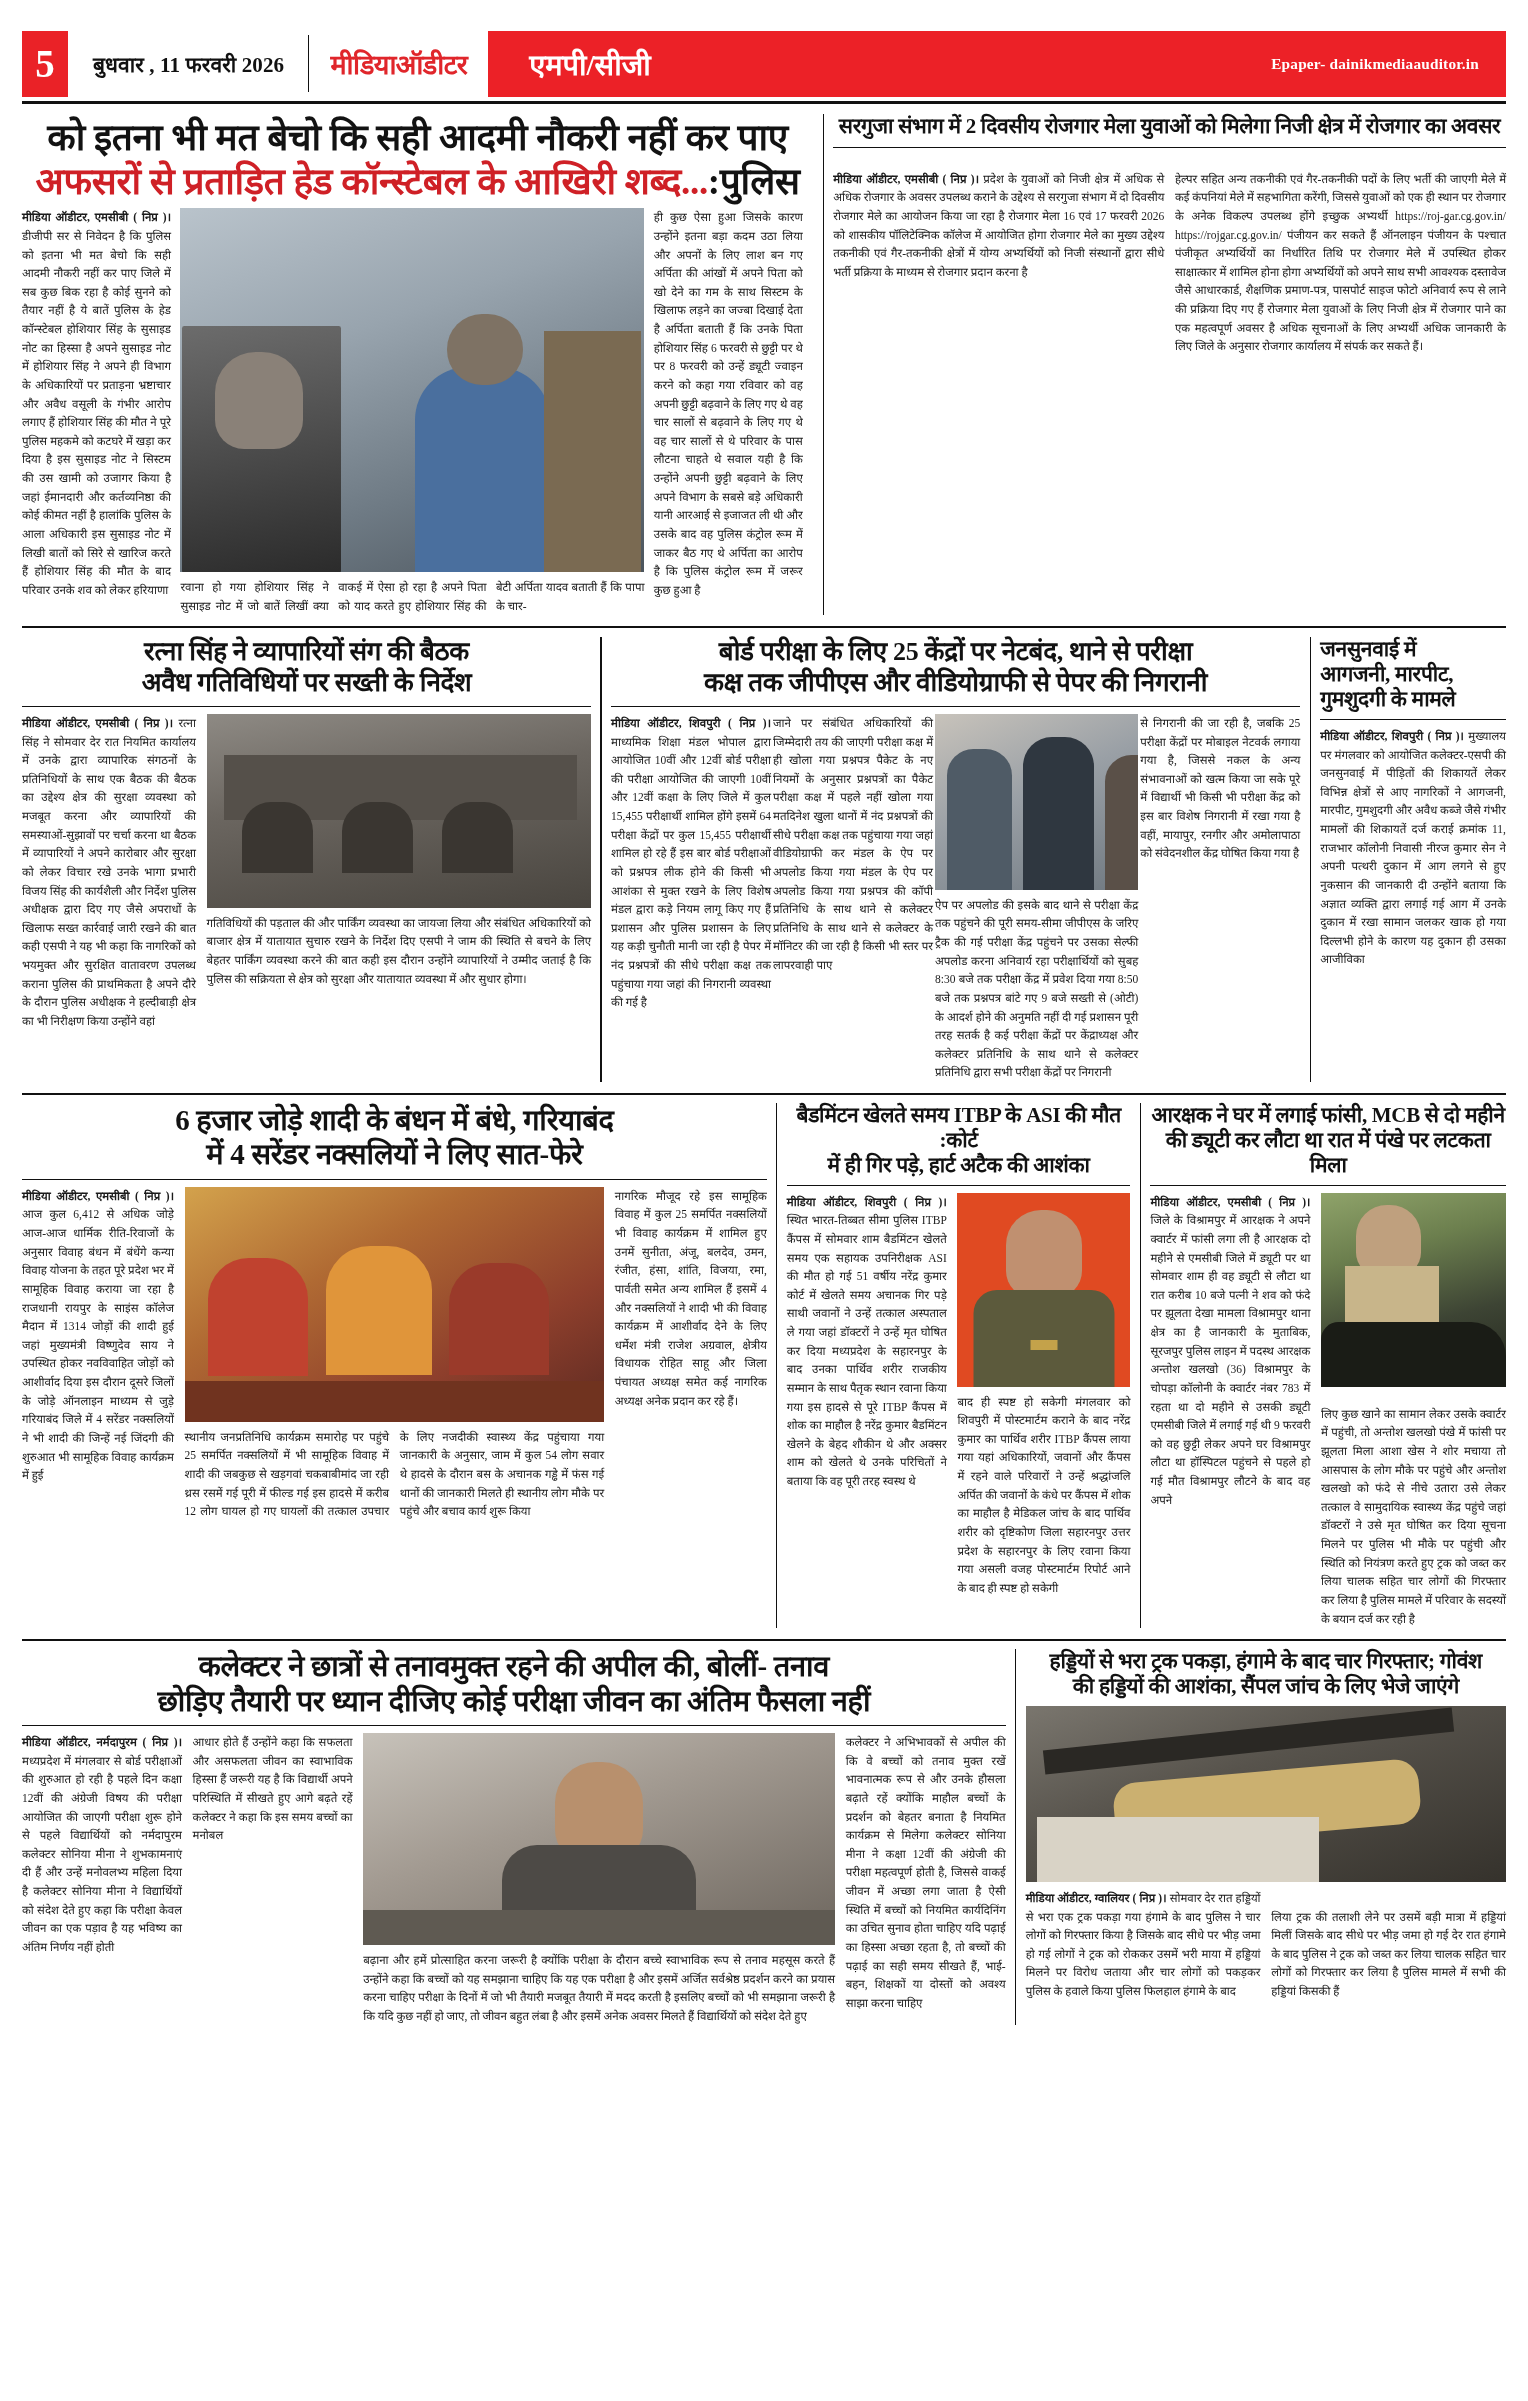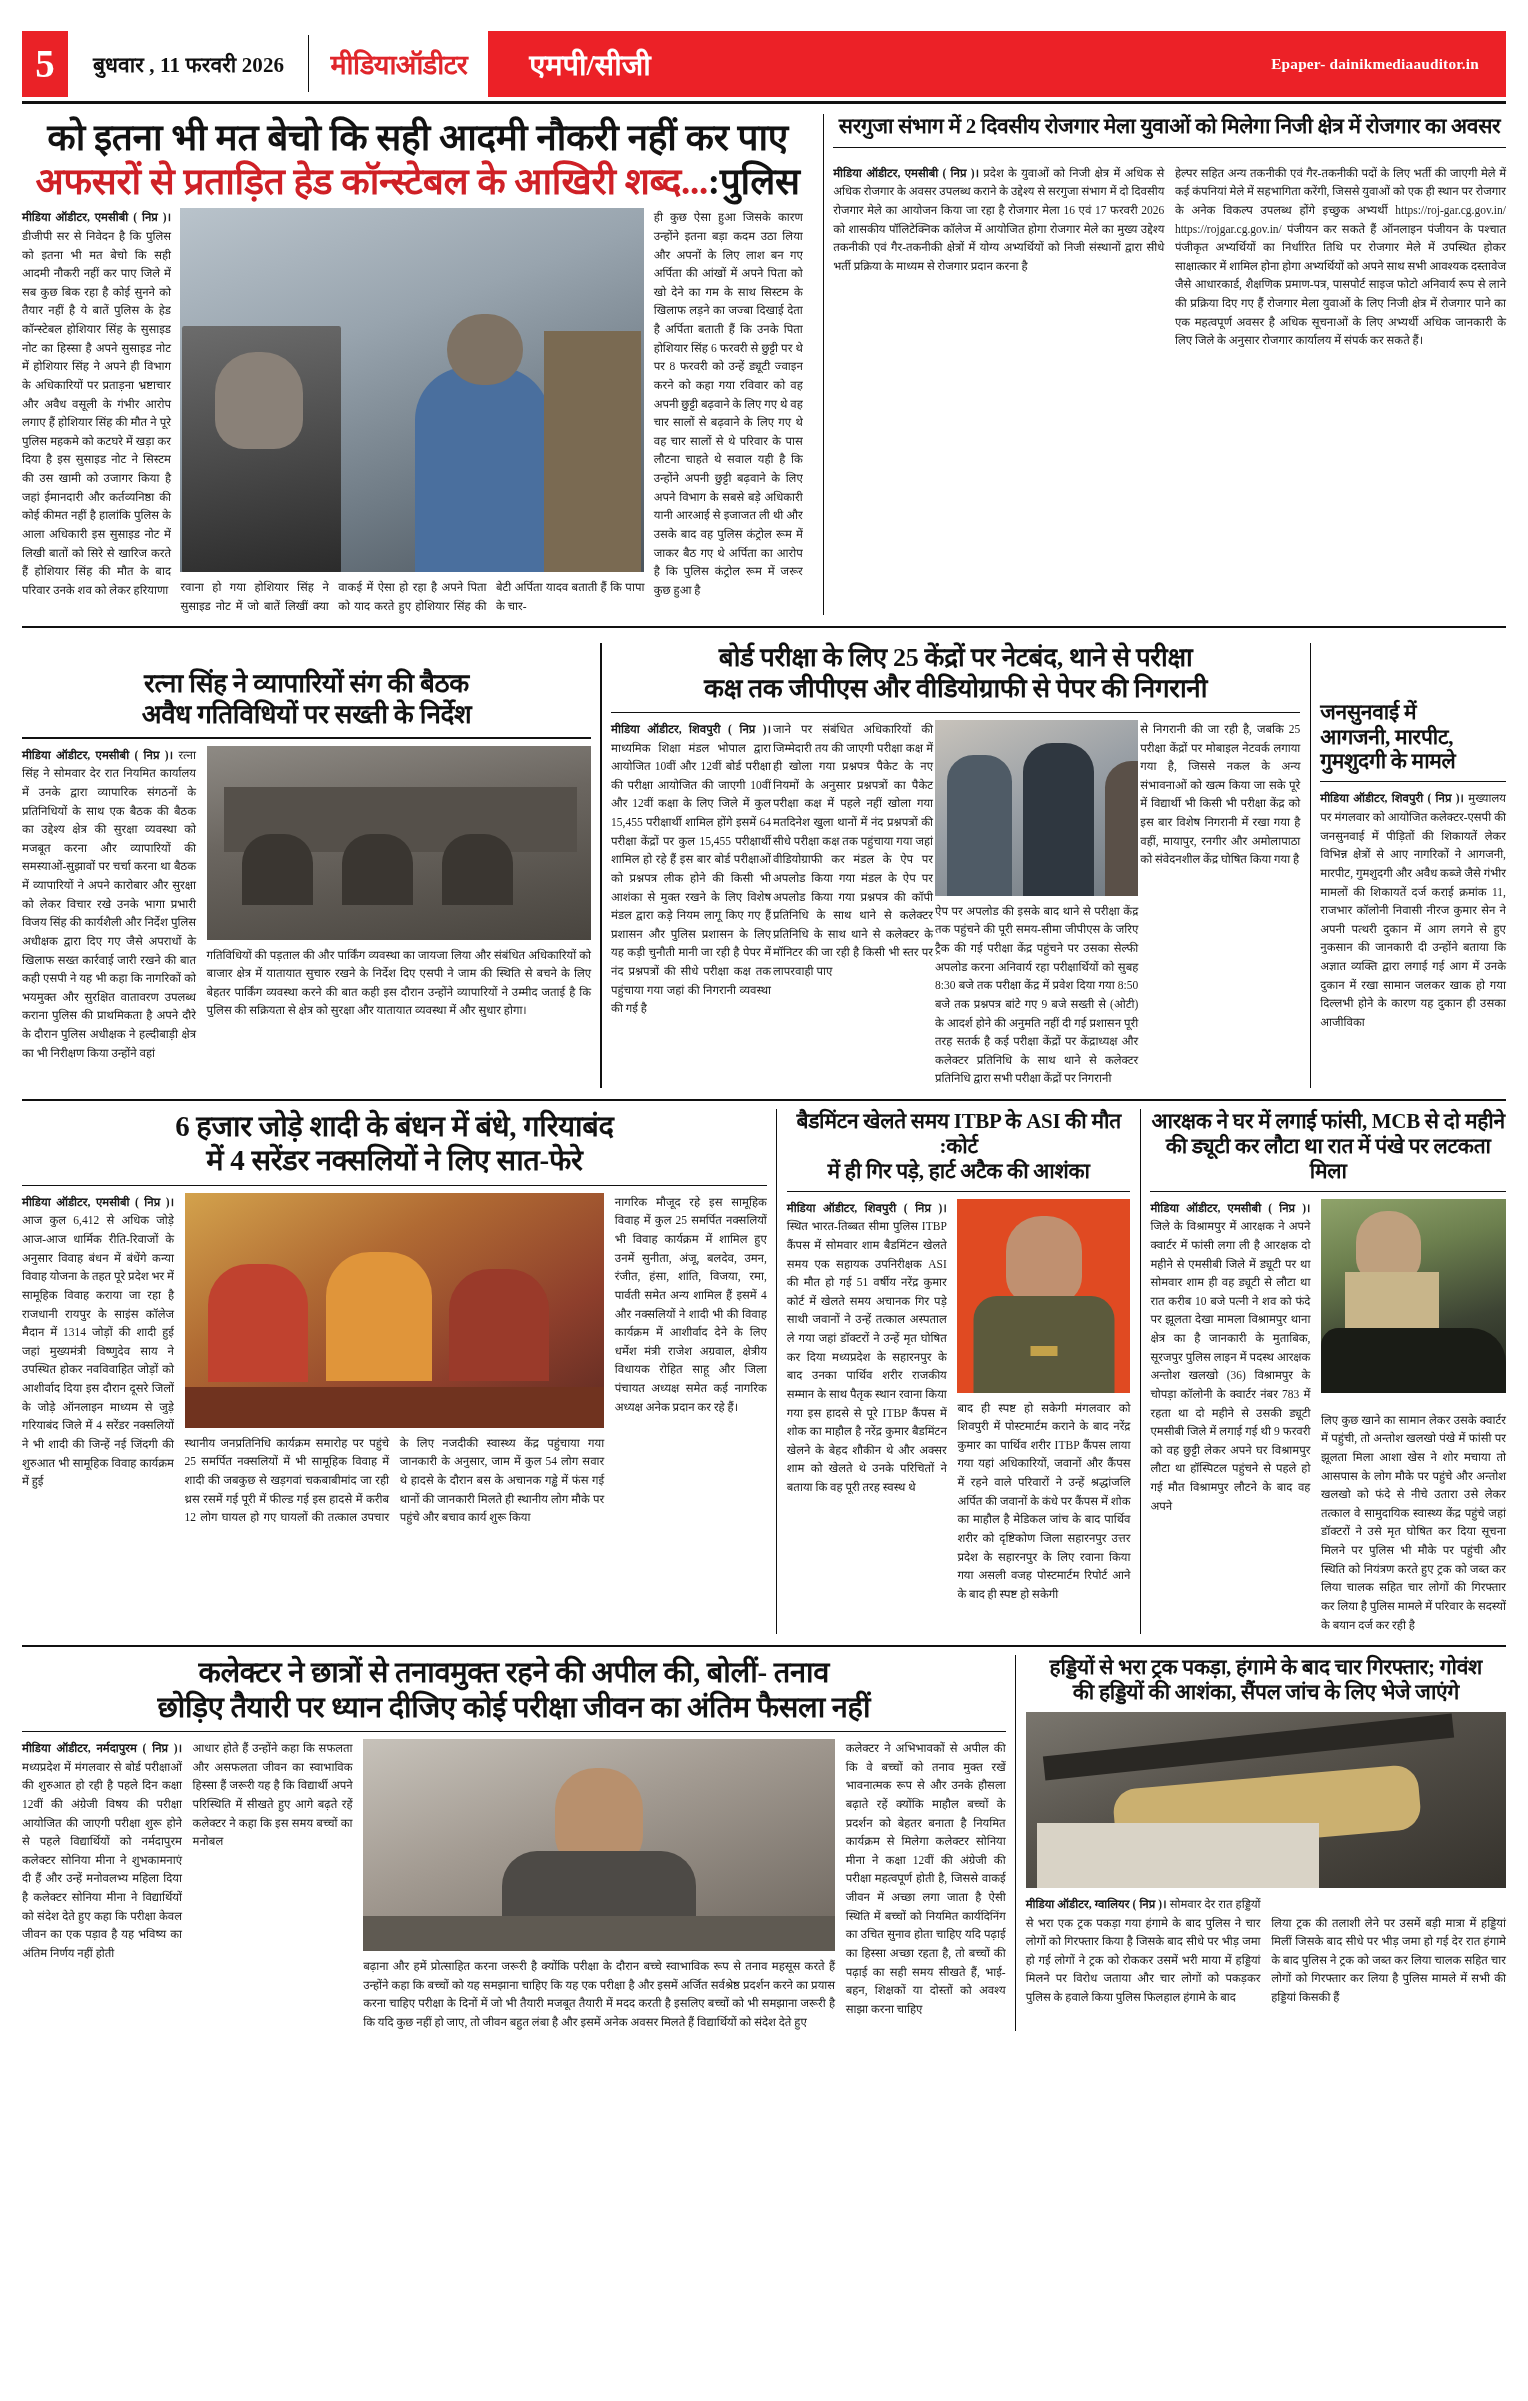--- a/index.html
+++ b/index.html
@@ -186,35 +186,35 @@
           <span>ही कुछ ऐसा हुआ जिसके कारण उन्होंने इतना बड़ा कदम उठा लिया और अपनों के लिए लाश बन गए अर्पिता की आंखों में अपने पिता को खो देने का गम के साथ सिस्टम के खिलाफ लड़ने का जज्बा दिखाई देता है अर्पिता बताती हैं कि उनके पिता होशियार सिंह 6 फरवरी से छुट्टी पर थे पर 8 फरवरी को उन्हें ड्यूटी ज्वाइन करने को कहा गया रविवार को वह अपनी छुट्टी बढ़वाने के लिए गए थे वह चार सालों से बढ़वाने के लिए गए थे वह चार सालों से थे परिवार के पास लौटना चाहते थे सवाल यही है कि उन्होंने अपनी छुट्टी बढ़वाने के लिए अपने विभाग के सबसे बड़े अधिकारी यानी आरआई से इजाजत ली थी और उसके बाद वह पुलिस कंट्रोल रूम में जाकर बैठ गए थे अर्पिता का आरोप है कि पुलिस कंट्रोल रूम में जरूर कुछ हुआ है</span>
         </div>
       </div>
     </div>
 
     <div class="vrule"></div>
 
     <div style="width:676px;">
       <div class="hl hl-md">सरगुजा संभाग में 2 दिवसीय रोजगार मेला युवाओं को मिलेगा निजी क्षेत्र में रोजगार का अवसर</div>
       <div class="rule-thin" style="margin-top:8.2px;"></div>
-      <div style="display:flex; gap:10.6px; margin-top:16px;">
+      <div style="display:flex; gap:10.6px; margin-top:22px;">
         <div class="body-col" style="flex:1;">
           <span class="byline">मीडिया ऑडीटर, एमसीबी ( निप्र )।</span>
           <span>प्रदेश के युवाओं को निजी क्षेत्र में अधिक से अधिक रोजगार के अवसर उपलब्ध कराने के उद्देश्य से सरगुजा संभाग में दो दिवसीय रोजगार मेले का आयोजन किया जा रहा है रोजगार मेला 16 एवं 17 फरवरी 2026 को शासकीय पॉलिटेक्निक कॉलेज में आयोजित होगा रोजगार मेले का मुख्य उद्देश्य तकनीकी एवं गैर-तकनीकी क्षेत्रों में योग्य अभ्यर्थियों को निजी संस्थानों द्वारा सीधे भर्ती प्रक्रिया के माध्यम से रोजगार प्रदान करना है</span>
         </div>
         <div class="body-col" style="flex:1;">
           <span>हेल्पर सहित अन्य तकनीकी एवं गैर-तकनीकी पदों के लिए भर्ती की जाएगी मेले में कई कंपनियां मेले में सहभागिता करेंगी, जिससे युवाओं को एक ही स्थान पर रोजगार के अनेक विकल्प उपलब्ध होंगे इच्छुक अभ्यर्थी https://roj-gar.cg.gov.in/ https://rojgar.cg.gov.in/ पंजीयन कर सकते हैं ऑनलाइन पंजीयन के पश्चात पंजीकृत अभ्यर्थियों का निर्धारित तिथि पर रोजगार मेले में उपस्थित होकर साक्षात्कार में शामिल होना होगा अभ्यर्थियों को अपने साथ सभी आवश्यक दस्तावेज जैसे आधारकार्ड, शैक्षणिक प्रमाण-पत्र, पासपोर्ट साइज फोटो अनिवार्य रूप से लाने की प्रक्रिया दिए गए हैं रोजगार मेला युवाओं के लिए निजी क्षेत्र में रोजगार पाने का एक महत्वपूर्ण अवसर है अधिक सूचनाओं के लिए अभ्यर्थी अधिक जानकारी के लिए जिले के अनुसार रोजगार कार्यालय में संपर्क कर सकते हैं।</span>
         </div>
       </div>
     </div>
   </div>
 
   <div class="sec-sep" style="margin-top:10.6px;"></div>
 
-  <div style="display:flex; gap:9.4px; margin-top:15px;align-items:center;">
+  <div style="display:flex; gap:9.4px; margin-top:9px;">
 
     <div style="width:573px;">
       <div class="hl hl-lg">रत्ना सिंह ने व्यापारियों संग की बैठक</div>
       <div class="hl hl-lg">अवैध गतिविधियों पर सख्ती के निर्देश</div>
       <div class="rule-thin" style="margin-top:7px;"></div>
       <div style="display:flex; gap:10.6px; margin-top:7px;">
         <div class="body-col" style="width:174px;">
           <span class="byline">मीडिया ऑडीटर, एमसीबी ( निप्र )।</span>
           <span>रत्ना सिंह ने सोमवार देर रात नियमित कार्यालय में उनके द्वारा व्यापारिक संगठनों के प्रतिनिधियों के साथ एक बैठक की बैठक का उद्देश्य क्षेत्र की सुरक्षा व्यवस्था को मजबूत करना और व्यापारियों की समस्याओं-सुझावों पर चर्चा करना था बैठक में व्यापारियों ने अपने कारोबार और सुरक्षा को लेकर विचार रखे उनके भागा प्रभारी विजय सिंह की कार्यशैली और निर्देश पुलिस अधीक्षक द्वारा दिए गए जैसे अपराधों के खिलाफ सख्त कार्रवाई जारी रखने की बात कही एसपी ने यह भी कहा कि नागरिकों को भयमुक्त और सुरक्षित वातावरण उपलब्ध कराना पुलिस की प्राथमिकता है अपने दौरे के दौरान पुलिस अधीक्षक ने हल्दीबाड़ी क्षेत्र का भी निरीक्षण किया उन्होंने वहां</span>
         </div>

